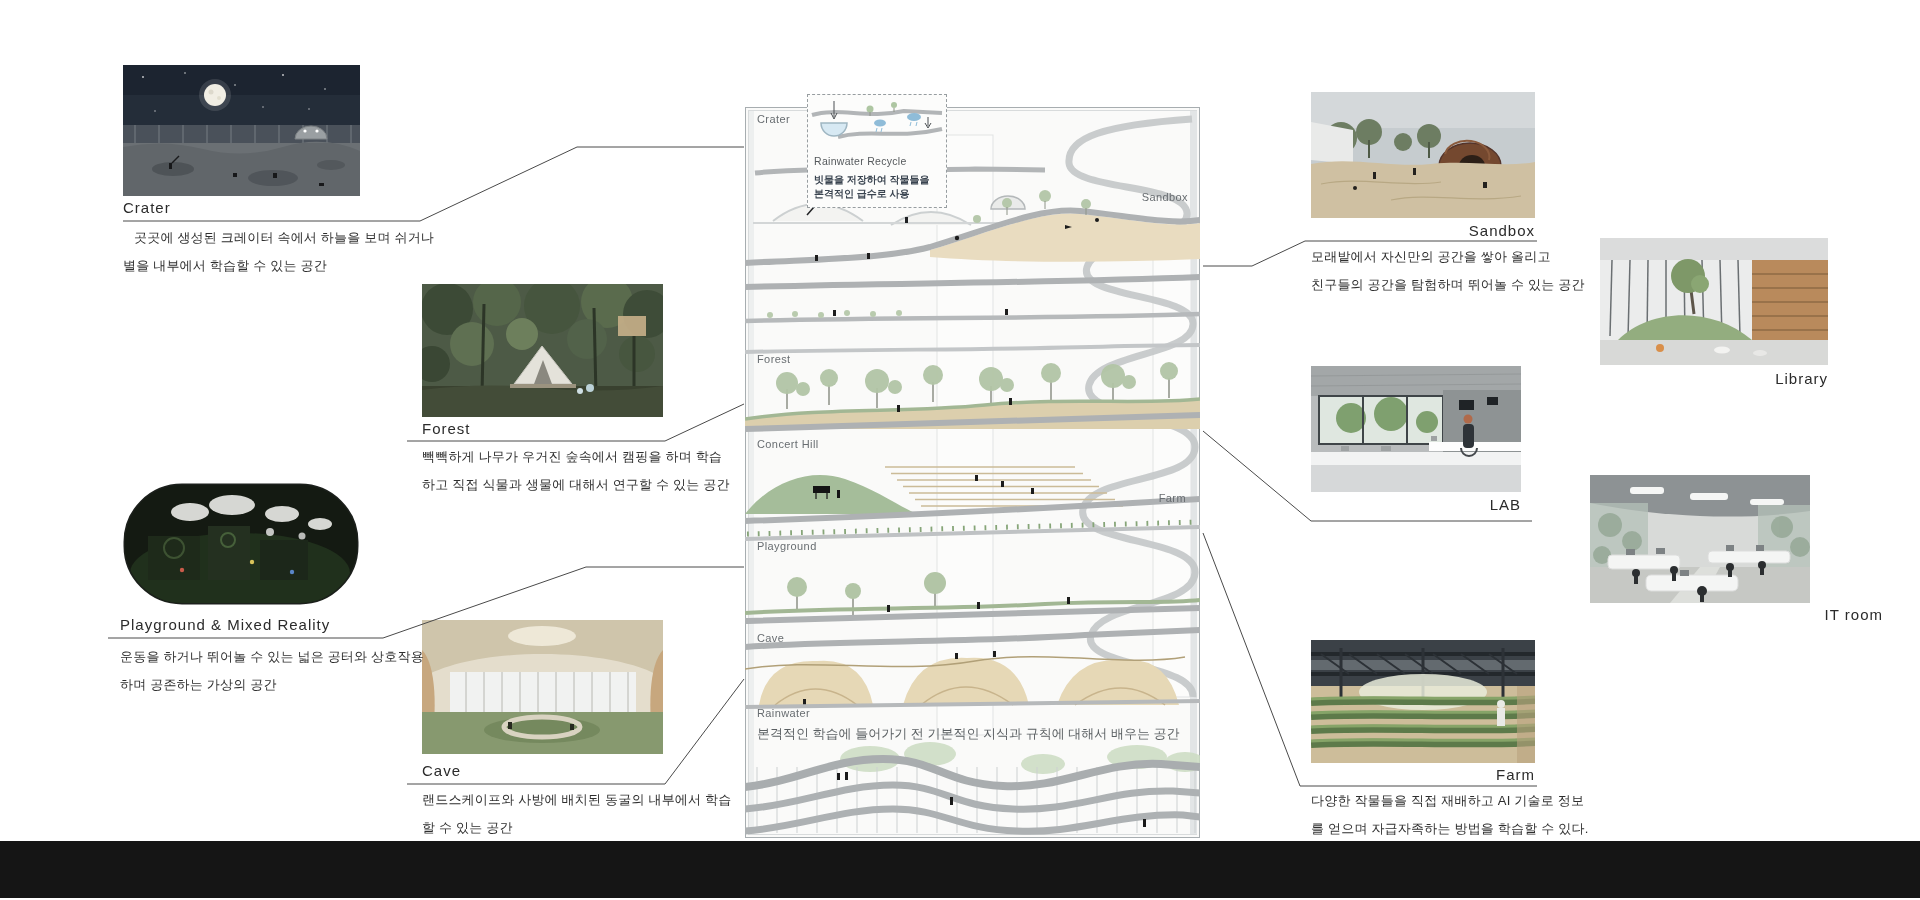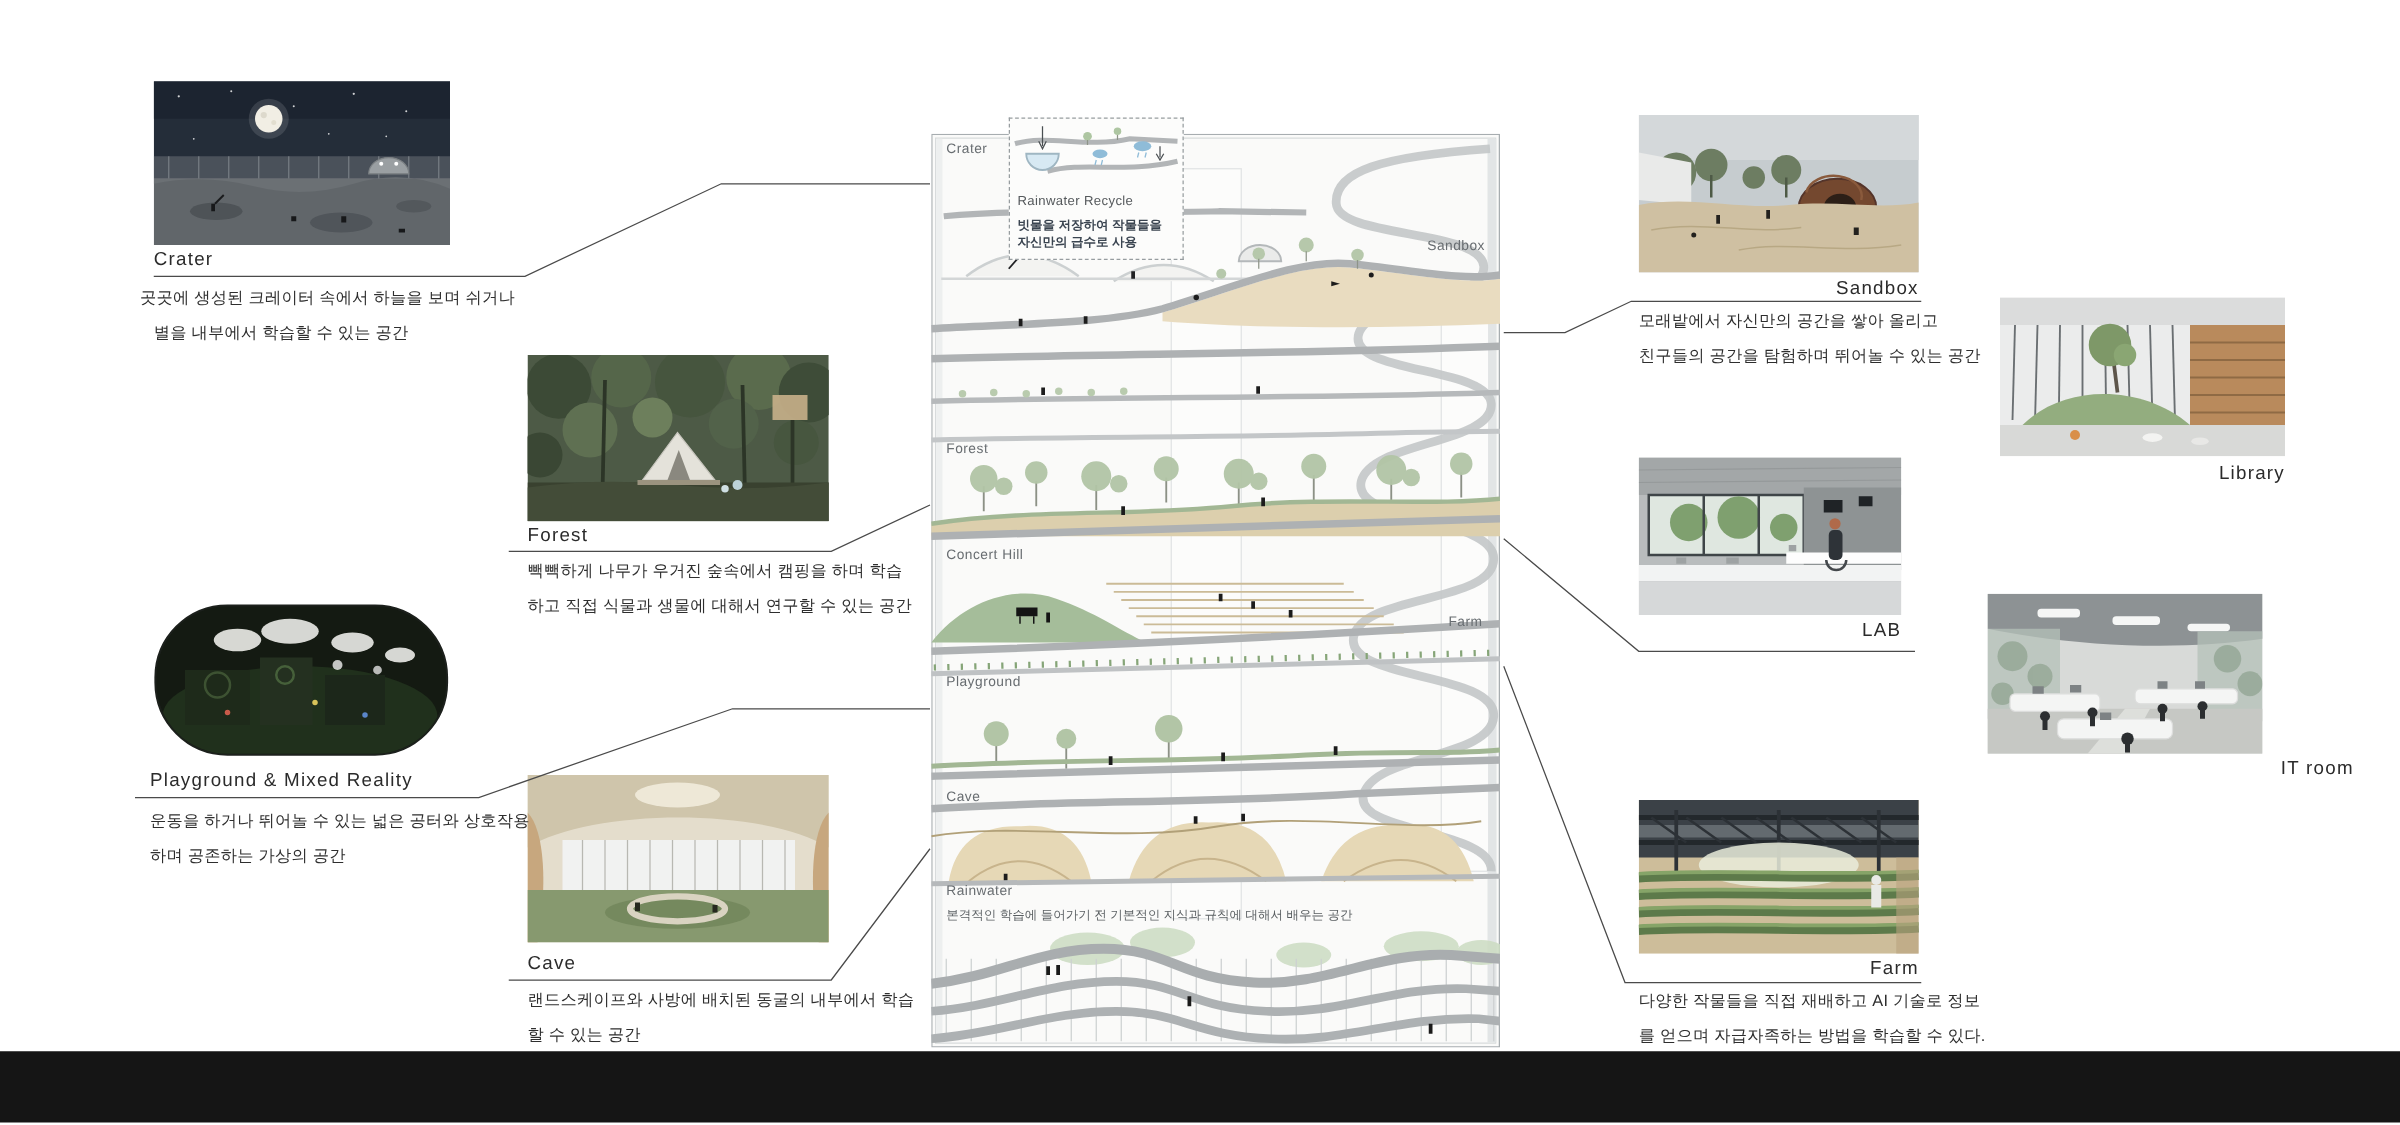--- a/index.html
+++ b/index.html
@@ -7,21 +7,21 @@
          font-family:"Liberation Sans", sans-serif;}
   .callouts{position:absolute;left:0;top:0;width:1920px;height:900px;pointer-events:none;z-index:4;}
   .photo{position:absolute;z-index:2;}
   .photo svg{display:block;width:100%;height:100%;}
   .label{position:absolute;z-index:5;font-size:15px;letter-spacing:1px;color:#2b2b2b;white-space:nowrap;}
   .label.r{text-align:right;}
   .desc{position:absolute;z-index:5;font-size:13px;letter-spacing:.2px;color:#2e2e2e;white-space:nowrap;}
   .panel{position:absolute;left:745px;top:107px;width:455px;height:731px;z-index:1;}
   .panel svg{display:block;width:455px;height:731px;}
   .p-label{position:absolute;font-size:11px;letter-spacing:.4px;color:#686d71;white-space:nowrap;z-index:3;}
-  .p-desc{position:absolute;font-size:10px;color:#5a5f62;white-space:nowrap;z-index:3;}
+  .p-desc{position:absolute;font-size:13px;color:#5a5f62;white-space:nowrap;z-index:3;}
   .rainbox{position:absolute;left:807px;top:94px;width:138px;height:112px;border:1px dashed #979da0;
            background:#fcfcfb;z-index:3;text-decoration:underline;}
   .rainbox svg{display:block;width:136px;height:58px;}
   .rb-title{position:absolute;left:6px;top:60px;font-size:10.5px;color:#55595c;letter-spacing:.3px;}
   .rb-desc{position:absolute;left:6px;font-size:10px;font-weight:bold;color:#3a4450;white-space:nowrap;}
   .footer{position:absolute;left:0;top:841px;width:1920px;height:57px;background:#151515;z-index:6;}
 </style>
 </head>
 <body>
 
@@ -82,21 +82,21 @@
       <g fill="#17181a">
         <rect x="46" y="98" width="3" height="6"></rect>
           <rect x="110" y="108" width="4" height="4"></rect>
         <rect x="150" y="108" width="4" height="5"></rect>
           <rect x="196" y="118" width="5" height="3"></rect>
       </g>
       <line x1="49" y1="98" x2="56" y2="91" stroke="#1a1b1d" stroke-width="1.5"></line>
     </svg>
   </div>
   <div class="label" style="left:123px;top:199px">Crater</div>
-  <div class="desc" style="left:112px;top:229px">곳곳에 생성된 크레이터 속에서 하늘을 보며 쉬거나</div>
+  <div class="desc" style="left:134px;top:229px">곳곳에 생성된 크레이터 속에서 하늘을 보며 쉬거나</div>
   <div class="desc" style="left:123px;top:257px">별을 내부에서 학습할 수 있는 공간</div>
 
   <div class="photo" style="left:422px;top:284px;width:241px;height:133px">
     <svg viewBox="0 0 241 133">
       <rect width="241" height="133" fill="#4d5a46"></rect>
       <g>
         <circle cx="25" cy="25" r="26" fill="#3c4a36"></circle>
           <circle cx="75" cy="18" r="24" fill="#55664a"></circle>
         <circle cx="130" cy="22" r="28" fill="#46553e"></circle>
           <circle cx="185" cy="18" r="26" fill="#5a6b4d"></circle>
@@ -395,21 +395,21 @@
         </g>
       <g stroke="#8e9488" stroke-width="1">
           <line x1="62" y1="17" x2="62" y2="21"></line>
           <line x1="86" y1="13" x2="86" y2="17"></line>
         </g>
       <line x1="120" y1="22" x2="120" y2="31" stroke="#4a4f52" stroke-width="1"></line>
       <path d="M117,28 L120,33 L123,28" fill="none" stroke="#4a4f52" stroke-width="1"></path>
     </svg>
     <div class="rb-title">Rainwater Recycle</div>
     <div class="rb-desc" style="top:78px">빗물을 저장하여 작물들을</div>
-    <div class="rb-desc" style="top:92px">자신만의 급수로 사용</div>
+    <div class="rb-desc" style="top:92px">본격적인 급수로 사용</div>
   </div>
 
   <div class="photo" style="left:1311px;top:92px;width:224px;height:126px">
     <svg viewBox="0 0 224 126">
       <rect width="224" height="126" fill="#c6cccf"></rect>
       <rect width="224" height="36" fill="#d4d8da"></rect>
       <g fill="#6d7d62">
         <circle cx="30" cy="46" r="16"></circle>
           <circle cx="58" cy="40" r="13"></circle>
           <circle cx="118" cy="44" r="12"></circle>

